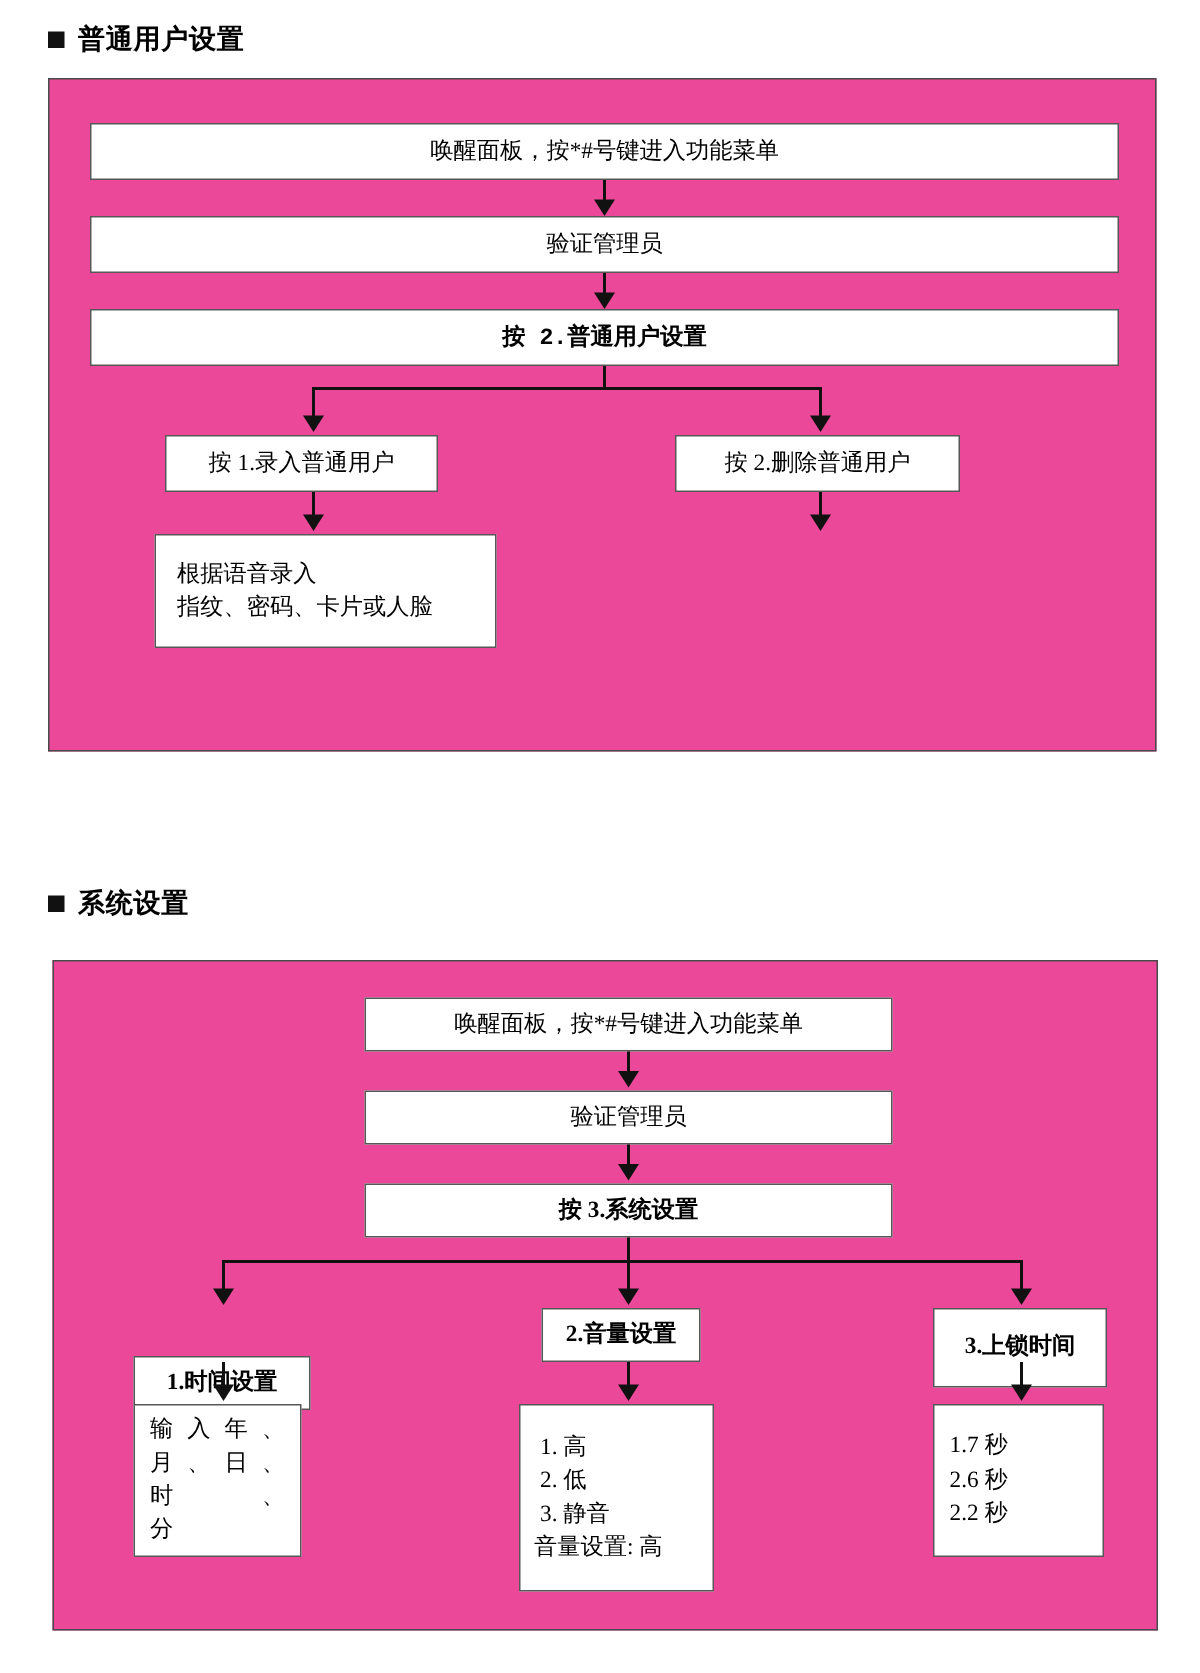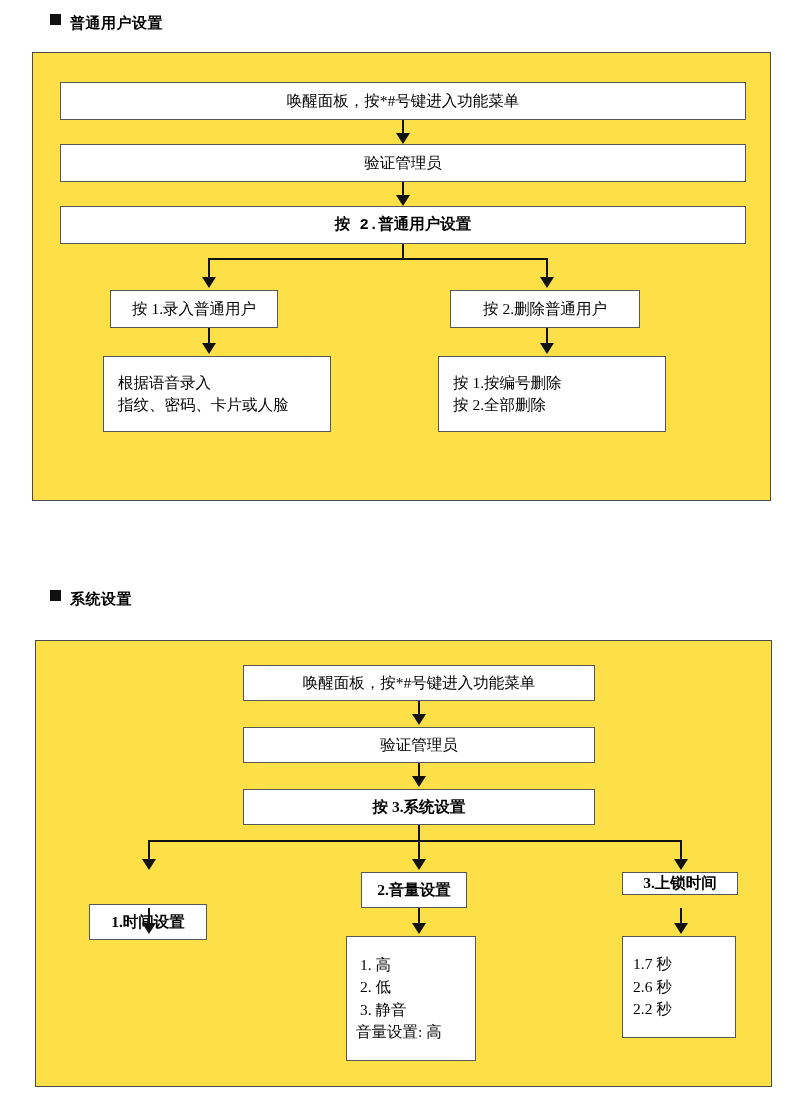--- a/index.html
+++ b/index.html
@@ -12,40 +12,40 @@
     height: 1115px;
     position: relative;
     font-family: "Liberation Serif", "DejaVu Serif", serif;
     color: #000000;
     overflow: hidden;
   }
 
   .section-heading {
     position: absolute;
     display: flex;
+    align-items: center;
     gap: 9px;
     font-family: "Liberation Sans", "DejaVu Sans", sans-serif;
     font-weight: bold;
-    font-size: 15px;
+    font-size: 18px;
     letter-spacing: 0.5px;
     white-space: nowrap;
-    margin-left: 18px;
   }
   .bullet-square {
     width: 11px;
     height: 11px;
     background: #111111;
     display: inline-block;
   }
 
   .chart-frame {
     position: absolute;
     border: 1.6px solid #4a4a4a;
     box-sizing: border-box;
-    background: #fde047;
+    background: #ec4899;
   }
 
   .node {
     position: absolute;
     border: 1.4px solid #575757;
     box-sizing: border-box;
     background: #ffffff;
     display: flex;
     align-items: center;
     justify-content: center;
@@ -116,45 +116,39 @@
     <span class="node-inner">按 2.普通用户设置</span>
   </div>
 
   <div class="vline" style="left:369px; top:191px; height:15px;"></div>
   <div class="hline" style="left:175px; top:205px; width:340px;"></div>
   <div class="vline" style="left:175px; top:205px; height:22px;"></div>
   <div class="arrowhead" style="left:169px; top:224px;"></div>
   <div class="vline" style="left:513px; top:205px; height:22px;"></div>
   <div class="arrowhead" style="left:507px; top:224px;"></div>
 
-  <div class="node" style="left:77px; top:237px; width:168px; height:38px;">
+  <div class="node" style="left:77px; top:237px; width:182px; height:38px;">
     <span class="node-inner">按 1.录入普通用户</span>
   </div>
   <div class="node" style="left:417px; top:237px; width:190px; height:38px;">
     <span class="node-inner">按 2.删除普通用户</span>
   </div>
 
   <div class="vline" style="left:175px; top:275px; height:18px;"></div>
   <div class="arrowhead" style="left:169px; top:290px;"></div>
   <div class="vline" style="left:513px; top:275px; height:18px;"></div>
   <div class="arrowhead" style="left:507px; top:290px;"></div>
 
   <div class="node left-align" style="left:70px; top:303px; width:228px; height:76px;">
     <span class="node-inner pad-left">
       <span class="node-line">根据语音录入</span>
       <span class="node-line">指纹、密码、卡片或人脸</span>
     </span>
   </div>
 
-  <div class="node left-align" style="left:405px; top:303px; width:228px; height:76px;">
-    <span class="node-inner pad-left">
-      <span class="node-line">按 1.按编号删除</span>
-      <span class="node-line">按 2.全部删除</span>
-    </span>
-  </div>
 
 </div>
 
 <div class="section-heading" style="left:32px; top:590px;">
   <span class="bullet-square"></span>
   <span>系统设置</span>
 </div>
 
 <div class="chart-frame" style="left:35px; top:640px; width:737px; height:447px;">
 
@@ -182,31 +176,38 @@
   <div class="arrowhead" style="left:376px; top:218px;"></div>
   <div class="vline" style="left:644px; top:199px; height:22px;"></div>
   <div class="arrowhead" style="left:638px; top:218px;"></div>
 
   <div class="node bold" style="left:53px; top:231px; width:118px; height:36px;margin-top:32px;">
     <span class="node-inner">1.时间设置</span>
   </div>
   <div class="node bold" style="left:325px; top:231px; width:106px; height:36px;">
     <span class="node-inner">2.音量设置</span>
   </div>
-  <div class="node bold" style="left:586px; top:231px; width:116px; height:23px;text-align:center;">
+  <div class="node bold" style="left:586px; top:231px; width:116px; height:53px;text-align:center;">
     <span class="node-inner">3.上锁时间</span>
   </div>
 
   <div class="vline" style="left:112px; top:267px; height:18px;"></div>
   <div class="arrowhead" style="left:106px; top:282px;"></div>
   <div class="vline" style="left:382px; top:267px; height:18px;"></div>
   <div class="arrowhead" style="left:376px; top:282px;"></div>
   <div class="vline" style="left:644px; top:267px; height:18px;"></div>
   <div class="arrowhead" style="left:638px; top:282px;"></div>
 
+  <div class="node left-align" style="left:53px; top:295px; width:112px; height:102px;">
+    <span class="node-inner" style="padding:0 10px;">
+      <span class="node-line justify">输入年、</span>
+      <span class="node-line justify">月、日、时、</span>
+      <span class="node-line justify-last-left">分</span>
+    </span>
+  </div>
 
   <div class="node left-align" style="left:310px; top:295px; width:130px; height:125px;justify-content:flex-end;">
     <span class="node-inner" style="padding:0 9px;">
       <span class="node-line indent">1.  高</span>
       <span class="node-line indent">2.  低</span>
       <span class="node-line indent">3.  静音</span>
       <span class="node-line">音量设置: 高</span>
     </span>
   </div>
 

